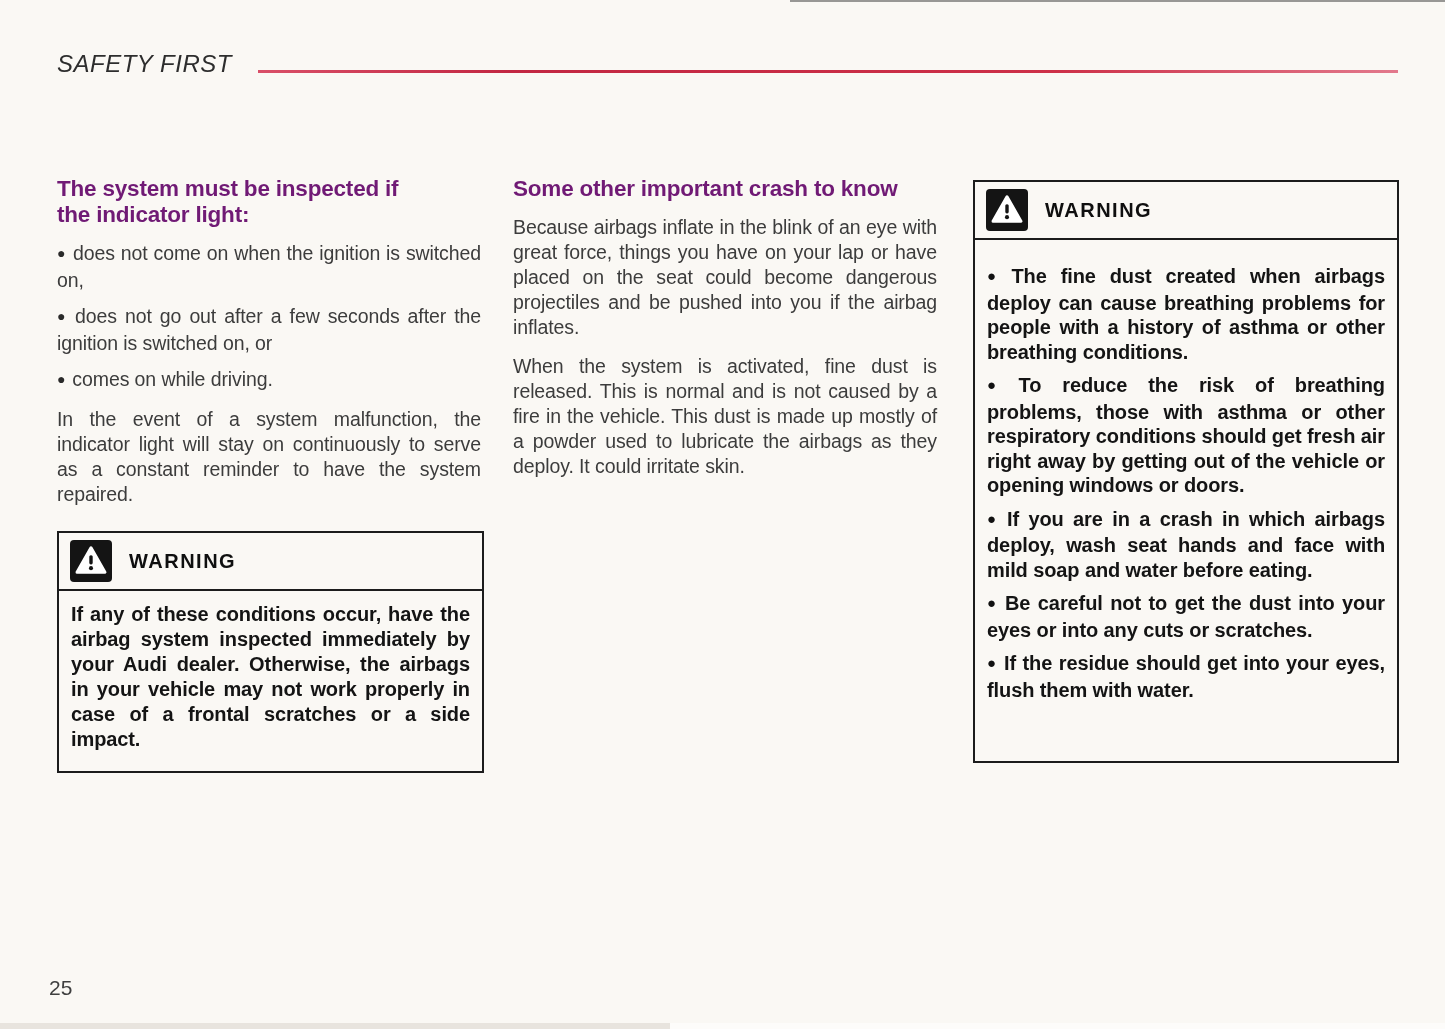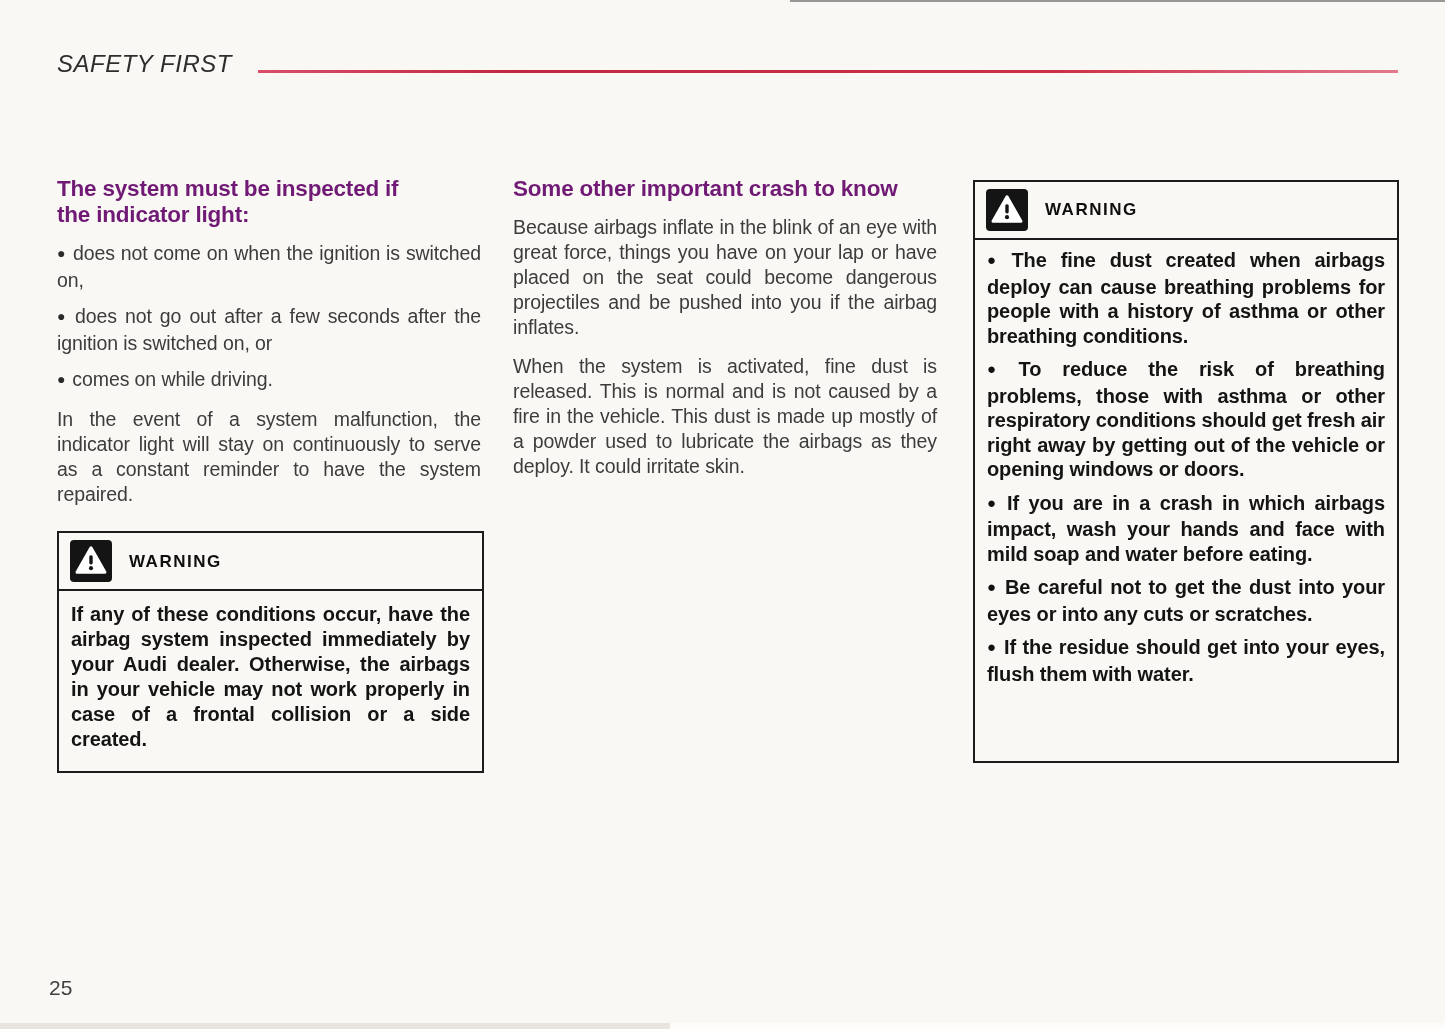--- a/index.html
+++ b/index.html
@@ -62,28 +62,28 @@
   .warn-header {
     display:flex; align-items:center; gap:17px;
     padding:7px 11px; border-bottom:2.5px solid #1c1c1c;
   }
   .warn-icon {
     width:42px; height:42px; background:#141414; border-radius:4px;
     display:flex; align-items:center; justify-content:center; flex:0 0 auto;
   }
   .warn-icon svg { display:block; }
   .warn-title {
-    font-weight:bold; font-size:17px; letter-spacing:1.5px; color:#0f0f0f;
+    font-weight:bold; font-size:20px; letter-spacing:1.5px; color:#0f0f0f;
   }
   .warn-body {
     padding:11px 12px 14px;
     font-weight:bold; color:#141414;
     font-size:20px; line-height:25px; letter-spacing:-.1px;
   }
-  #warnbox3 .warn-body { font-size:20px; line-height:24.5px; padding:8px 12px 14px; }
+  #warnbox3 .warn-body { font-size:20px; line-height:24.5px; padding:24px 12px 14px; }
   .warn-body p { margin:0 0 9px 0; }
   .warn-body p:last-child { margin-bottom:0; }
   .warn-body .dot { font-size:15px; color:#111; }
 
   
   .page-number {
     position:absolute; left:49px; top:976px;
     font-size:21px; color:#3f3f3f;
   }
 </style>
@@ -109,21 +109,21 @@
       <span class="warn-icon">
         <svg width="34" height="34" viewBox="0 0 100 100" aria-hidden="true">
           <path d="M50 11 L91 83 L9 83 Z" fill="#ffffff" stroke="#ffffff" stroke-width="9" stroke-linejoin="round"></path>
           <rect x="45" y="33" width="10" height="27" rx="4.5" fill="#141414"></rect>
           <circle cx="50" cy="71" r="6" fill="#141414"></circle>
         </svg>
       </span>
       <span class="warn-title">WARNING</span>
     </div>
     <div class="warn-body">
-      <p>If any of these conditions occur, have the airbag system inspected immediately by your Audi dealer. Otherwise, the airbags in your vehicle may not work properly in case of a frontal collision or a side created.</p>
+      <p>If any of these conditions occur, have the airbag system inspected immediately by your Audi dealer. Otherwise, the airbags in your vehicle may not work properly in case of a frontal scratches or a side impact.</p>
     </div>
   </div>
 </div>
 
 <div class="col" id="col2">
   <h2 class="colhead">Some other important crash to know</h2>
   <p>Because airbags inflate in the blink of an eye with great force, things you have on your lap or have placed on the seat could become dangerous projectiles and be pushed into you if the airbag inflates.</p>
   <p>When the system is activated, fine dust is released. This is normal and is not caused by a fire in the vehicle. This dust is made up mostly of a powder used to lubricate the airbags as they deploy. It could irritate skin.</p>
 </div>
 
@@ -134,19 +134,19 @@
         <path d="M50 11 L91 83 L9 83 Z" fill="#ffffff" stroke="#ffffff" stroke-width="9" stroke-linejoin="round"></path>
         <rect x="45" y="33" width="10" height="27" rx="4.5" fill="#141414"></rect>
         <circle cx="50" cy="71" r="6" fill="#141414"></circle>
       </svg>
     </span>
     <span class="warn-title">WARNING</span>
   </div>
   <div class="warn-body">
     <p><span class="dot">●</span><span>The fine dust created when airbags deploy can cause breathing problems for people with a history of asthma or other breathing conditions.</span></p>
     <p><span class="dot">●</span><span>To reduce the risk of breathing problems, those with asthma or other respiratory conditions should get fresh air right away by getting out of the vehicle or opening windows or doors.</span></p>
-    <p><span class="dot">●</span><span>If you are in a crash in which airbags impact, wash your hands and face with mild soap and water before eating.</span></p>
+    <p><span class="dot">●</span><span>If you are in a crash in which airbags deploy, wash seat hands and face with mild soap and water before eating.</span></p>
     <p><span class="dot">●</span><span>Be careful not to get the dust into your eyes or into any cuts or scratches.</span></p>
     <p><span class="dot">●</span><span>If the residue should get into your eyes, flush them with water.</span></p>
   </div>
 </div>
 
 <div class="page-number">25</div>
 
 </body></html>

